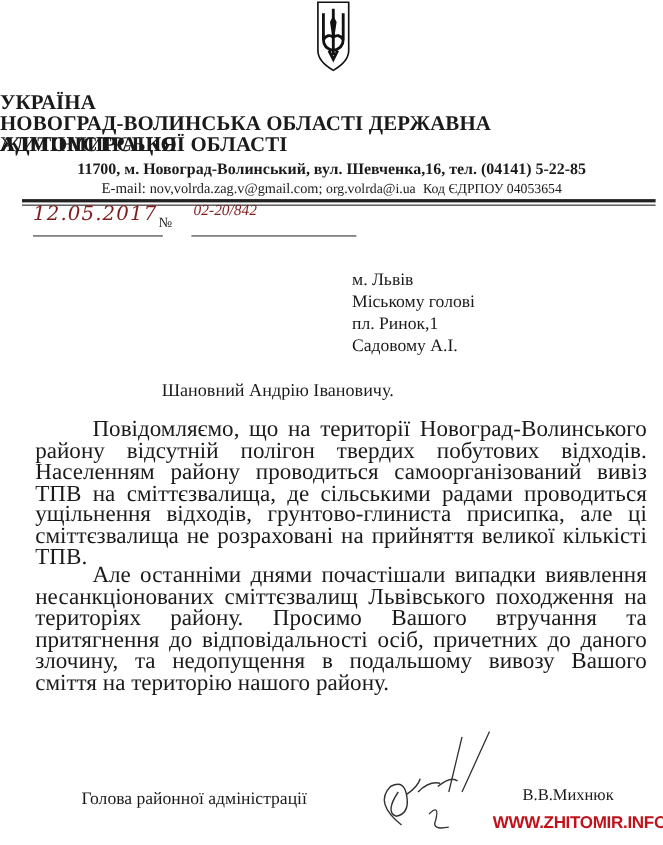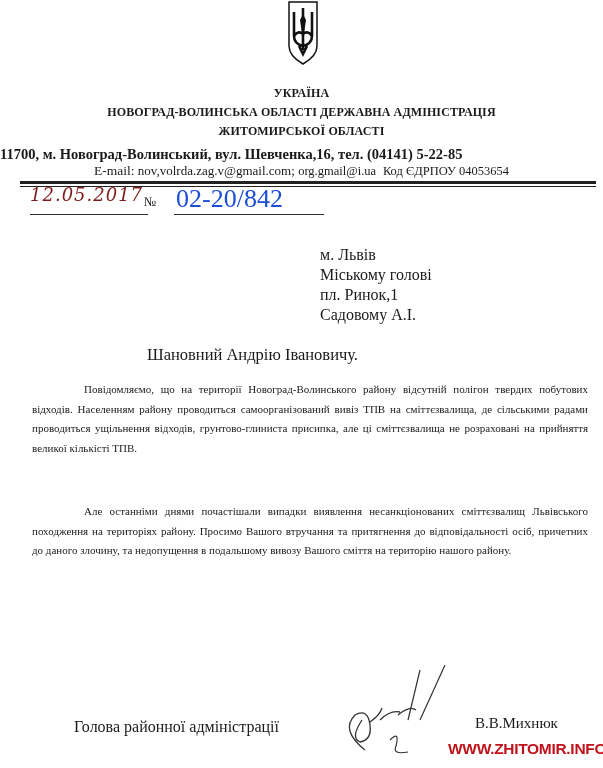--- a/index.html
+++ b/index.html
@@ -2,40 +2,40 @@
 <html><head>
   <meta charset="utf-8">
   <style>
     html, body { margin: 0; padding: 0; }
     body {
       width: 603px; height: 768px; background: #ffffff; position: relative; overflow: hidden;
       font-family: "Liberation Serif", "DejaVu Serif", serif; color: #1a1a1a;
     }
     .abs { position: absolute; }
     .emblem { left: 287px; top: 0px; width: 32px; height: 66px; }
-    .hdr { left: 0; width: 603px; text-align: center; font-weight: bold; font-size: 12px; line-height: 19px; letter-spacing: 0.1px; }
+    .hdr { left: 0; width: 603px; text-align: left; font-weight: bold; font-size: 19px; line-height: 19px; letter-spacing: 0.1px; }
     .h1 { top: 84px; }
     .h2 { top: 103px; }
     .h3 { top: 122px; }
-    .addr { left: 0; width: 603px; top: 146px; text-align: left; font-weight: bold; font-size: 14.5px; }
+    .addr { left: 0; width: 603px; top: 146px; text-align: center; font-weight: bold; font-size: 14.5px; }
     .email { left: 0; width: 603px; top: 163px; text-align: center; font-size: 13.5px; }
     .email .sans { font-family: Liberation Serif, serif; font-size: 13px; }
     .email .small { font-size: 12.5px; }
     .rule1 { left: 20px; top: 181px; width: 576px; height: 3px; background: #222; }
     .rule2 { left: 20px; top: 186px; width: 576px; height: 1px; background: #222; }
     .datestamp { left: 30px; top: 184px; font-family: "DejaVu Serif", serif; font-style: italic; font-size: 18px; color: #7f1d1d; letter-spacing: 1px; }
     .num-sign { left: 144px; top: 194px; font-size: 13px; }
-    .reg-no { left: 176px; top: 184px; font-size: 26px; color: #1d4ed8; }
+    .reg-no { left: 176px; top: 184px; font-style: italic; font-size: 14px; color: #7f1d1d; }
     .uline1 { left: 30px; top: 214px; width: 118px; height: 1px; background: #333; }
     .uline2 { left: 174px; top: 214px; width: 150px; height: 1px; background: #333; }
     .addressee { left: 320px; top: 245px; font-size: 16px; line-height: 20px; }
     .greeting { left: 0; width: 505px; top: 345px; text-align: center; font-size: 16.5px; }
-    .body { left: 32px; width: 556px; font-size: 11px; line-height: 19.5px; text-align: justify; }
+    .body { left: 32px; width: 556px; font-size: 21px; line-height: 19.5px; text-align: justify; }
     .p1 { top: 380px; }
-    .p2 { top: 502px; }
+    .p2 { top: 513px; }
     .body p { margin: 0; text-indent: 52px; text-align-last: left; }
     .sig-title { left: 30px; top: 718px; font-size: 16px; margin-left: 44px; }
     .sig-name { left: 475px; top: 715px; font-size: 15px; }
     .signature { left: 320px; top: 660px; width: 140px; height: 108px; }
     .watermark { left: 448px; top: 740px; font-family: "Liberation Sans", "DejaVu Sans", sans-serif; font-weight: bold; font-size: 15.5px; color: #c0121b; letter-spacing: -0.3px; }
   </style>
 </head>
 <body>
 
 <div class="abs emblem">
@@ -46,21 +46,21 @@
   </svg>
 </div>
 
 <div class="abs hdr h1">УКРАЇНА</div>
 <div class="abs hdr h2">НОВОГРАД-ВОЛИНСЬКА ОБЛАСТІ ДЕРЖАВНА АДМІНІСТРАЦІЯ</div>
 <div class="abs hdr h3">ЖИТОМИРСЬКОЇ ОБЛАСТІ</div>
 <div class="abs addr">11700, м. Новоград-Волинський, вул. Шевченка,16, тел. (04141) 5-22-85</div>
 <div class="abs email">
   <span>E-mail:</span>
   <span class="sans">nov,volrda.zag.v@gmail.com;</span>
-  <span class="small">org.gmail@i.ua</span>&nbsp;
+  <span class="small">org.volrda@i.ua</span>&nbsp;
   <span class="small">Код ЄДРПОУ 04053654</span>
 </div>
 <div class="abs rule1"></div>
 <div class="abs rule2"></div>
 
 <div class="abs datestamp">12.05.2017</div>
 <div class="abs uline1"></div>
 <div class="abs num-sign">№</div>
 <div class="abs reg-no">02-20/842</div>
 <div class="abs uline2"></div>

